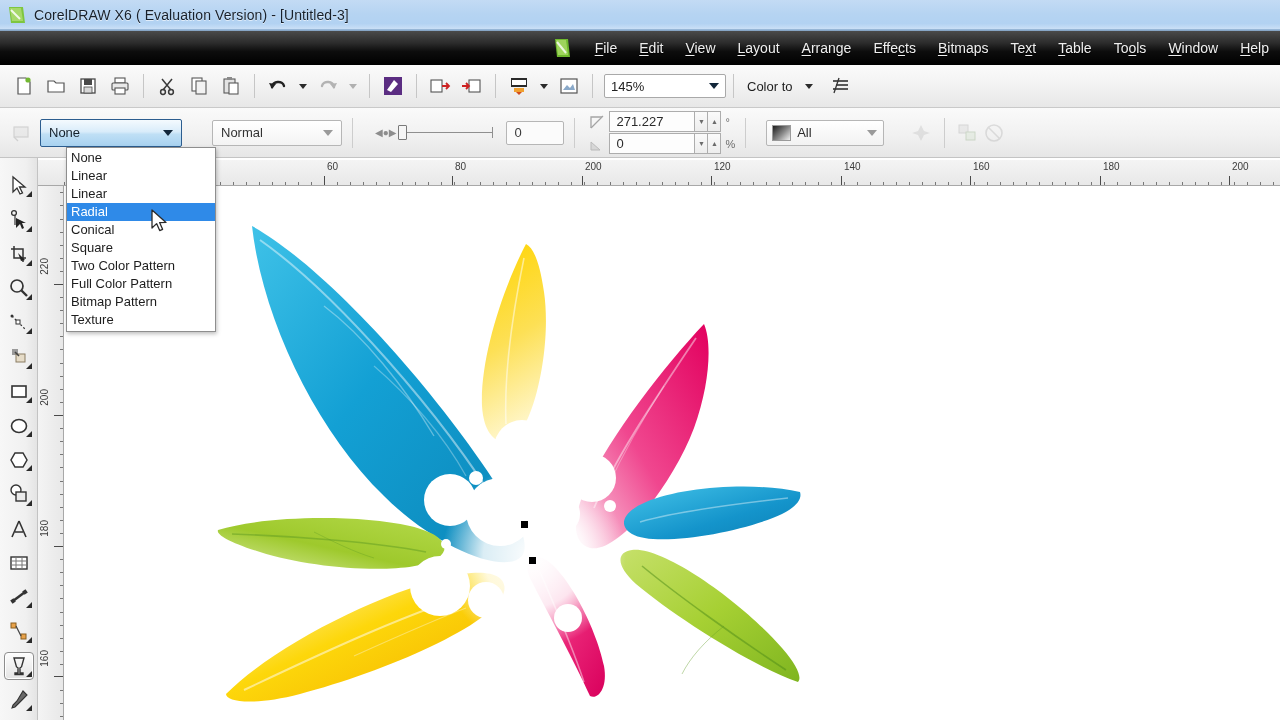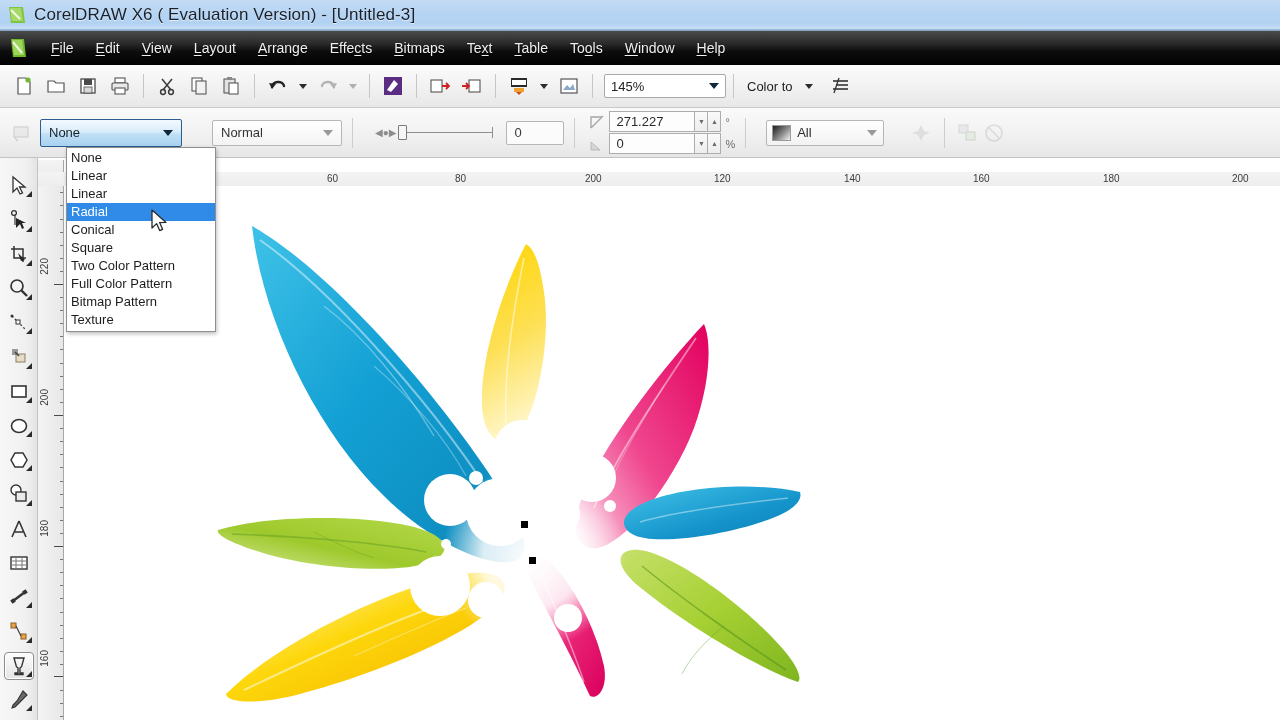--- a/index.html
+++ b/index.html
@@ -12,32 +12,32 @@
   #app { position: relative; width: 1280px; height: 720px; }
 
   
   .titlebar {
     position: absolute; left: 0; top: 0; width: 1280px; height: 30px;
     background: linear-gradient(to bottom, #c3dbf4 0%, #b6d4f2 45%, #b2d2f2 78%, #cfe2f7 100%);
     display: flex; align-items: center; padding-left: 6px;
   }
   .titlebar .tb-icon { width: 22px; height: 22px; margin-right: 6px; position: relative; }
   .titlebar .tb-text {
-    font-size: 17px; color: #17202b; letter-spacing: .1px;
+    font-size: 14px; color: #17202b; letter-spacing: .1px;
     text-shadow: 0 1px 0 rgba(255,255,255,.6);
     text-align: center;
   }
   .tb-sep { position:absolute; left:0; top:29px; width:1280px; height:2px;
             background: linear-gradient(to bottom,#9fbfe0,#7f9dbd); }
 
   
   .menubar {
     position: absolute; left: 0; top: 31px; width: 1280px; height: 34px;
     background: linear-gradient(to bottom, #4a4a4a 0%, #2c2c2c 35%, #0d0d0d 60%, #000000 100%);
-    display: flex; align-items: center;
+    display: flex; align-items: center; justify-content: flex-end;
   }
   .menubar .app-logo { width: 26px; height: 26px; margin: 0 8px 0 6px; position: relative; }
   .menu-item {
     font-size: 14px; color: #efefef; padding: 4px 11px; cursor: default;
     text-shadow: 0 1px 1px #000;
   }
   .menu-item u { text-decoration: underline; text-underline-offset: 2px; }
 
   
   .toolbar {
@@ -118,21 +118,21 @@
     background:linear-gradient(to bottom,#ffffff,#f2f2f2);
     display:flex;align-items:center;padding:0 2px 0 5px;font-size:13px;color:#2a2a2a;
   }
   .all-swatch { width:19px;height:16px;margin-right:6px;border:1px solid #9a9a9a;
                 background:linear-gradient(135deg,#1c1c1c 0%,#8a8a8a 55%,#f2f2f2 100%); }
 
   
   .hruler {
     position:absolute; left:38px; top:160px; width:1242px; height:26px;
     background: linear-gradient(to bottom,#f4f4f4,#e8e8e8);
-    border-bottom:1px solid #a8a8a8; overflow:hidden;margin-top:12px;
+    border-bottom:1px solid #a8a8a8; overflow:hidden;
   }
   .vruler {
     position:absolute; left:38px; top:186px; width:26px; height:534px;
     background: linear-gradient(to right,#f4f4f4,#e8e8e8);
     border-right:1px solid #a8a8a8; overflow:hidden;
   }
   .corner-box { position:absolute; left:38px; top:160px; width:26px; height:26px;
                 background:linear-gradient(to bottom,#f4f4f4,#e6e6e6); border-right:1px solid #a8a8a8;
                 border-bottom:1px solid #a8a8a8; }
   .hr-label { position:absolute; top:1px; font-size:10px; color:#3b3b3b; }

